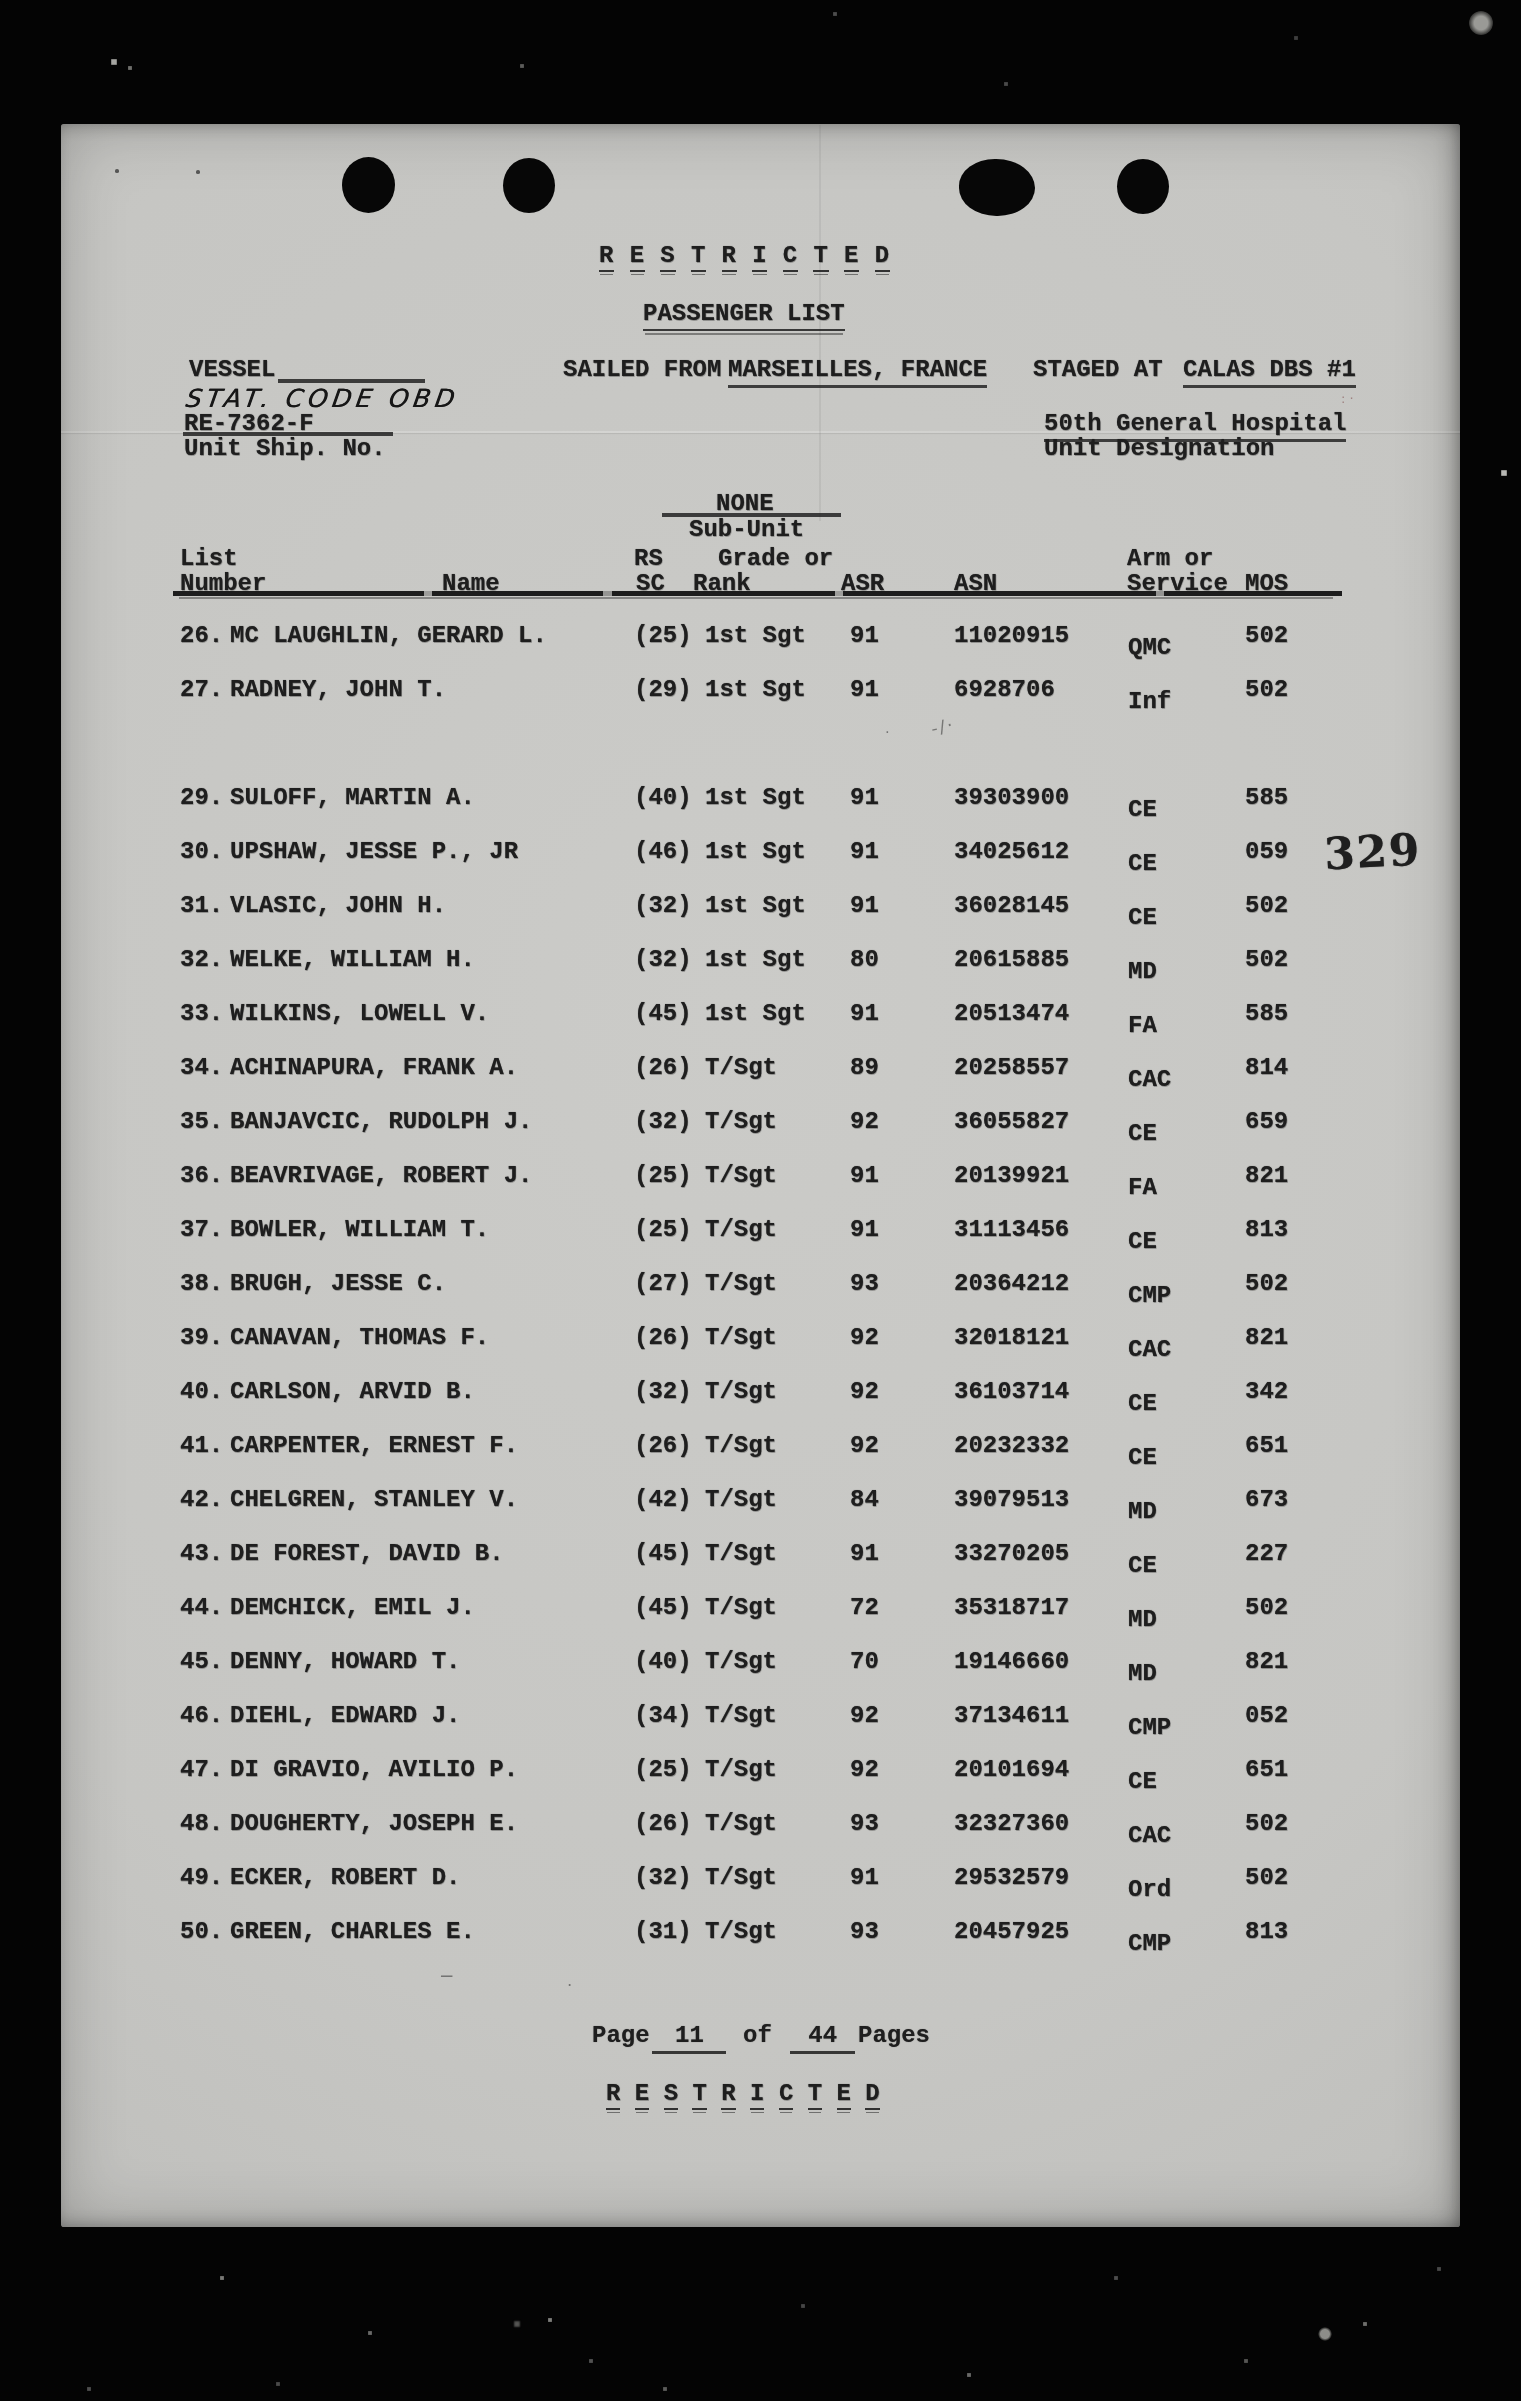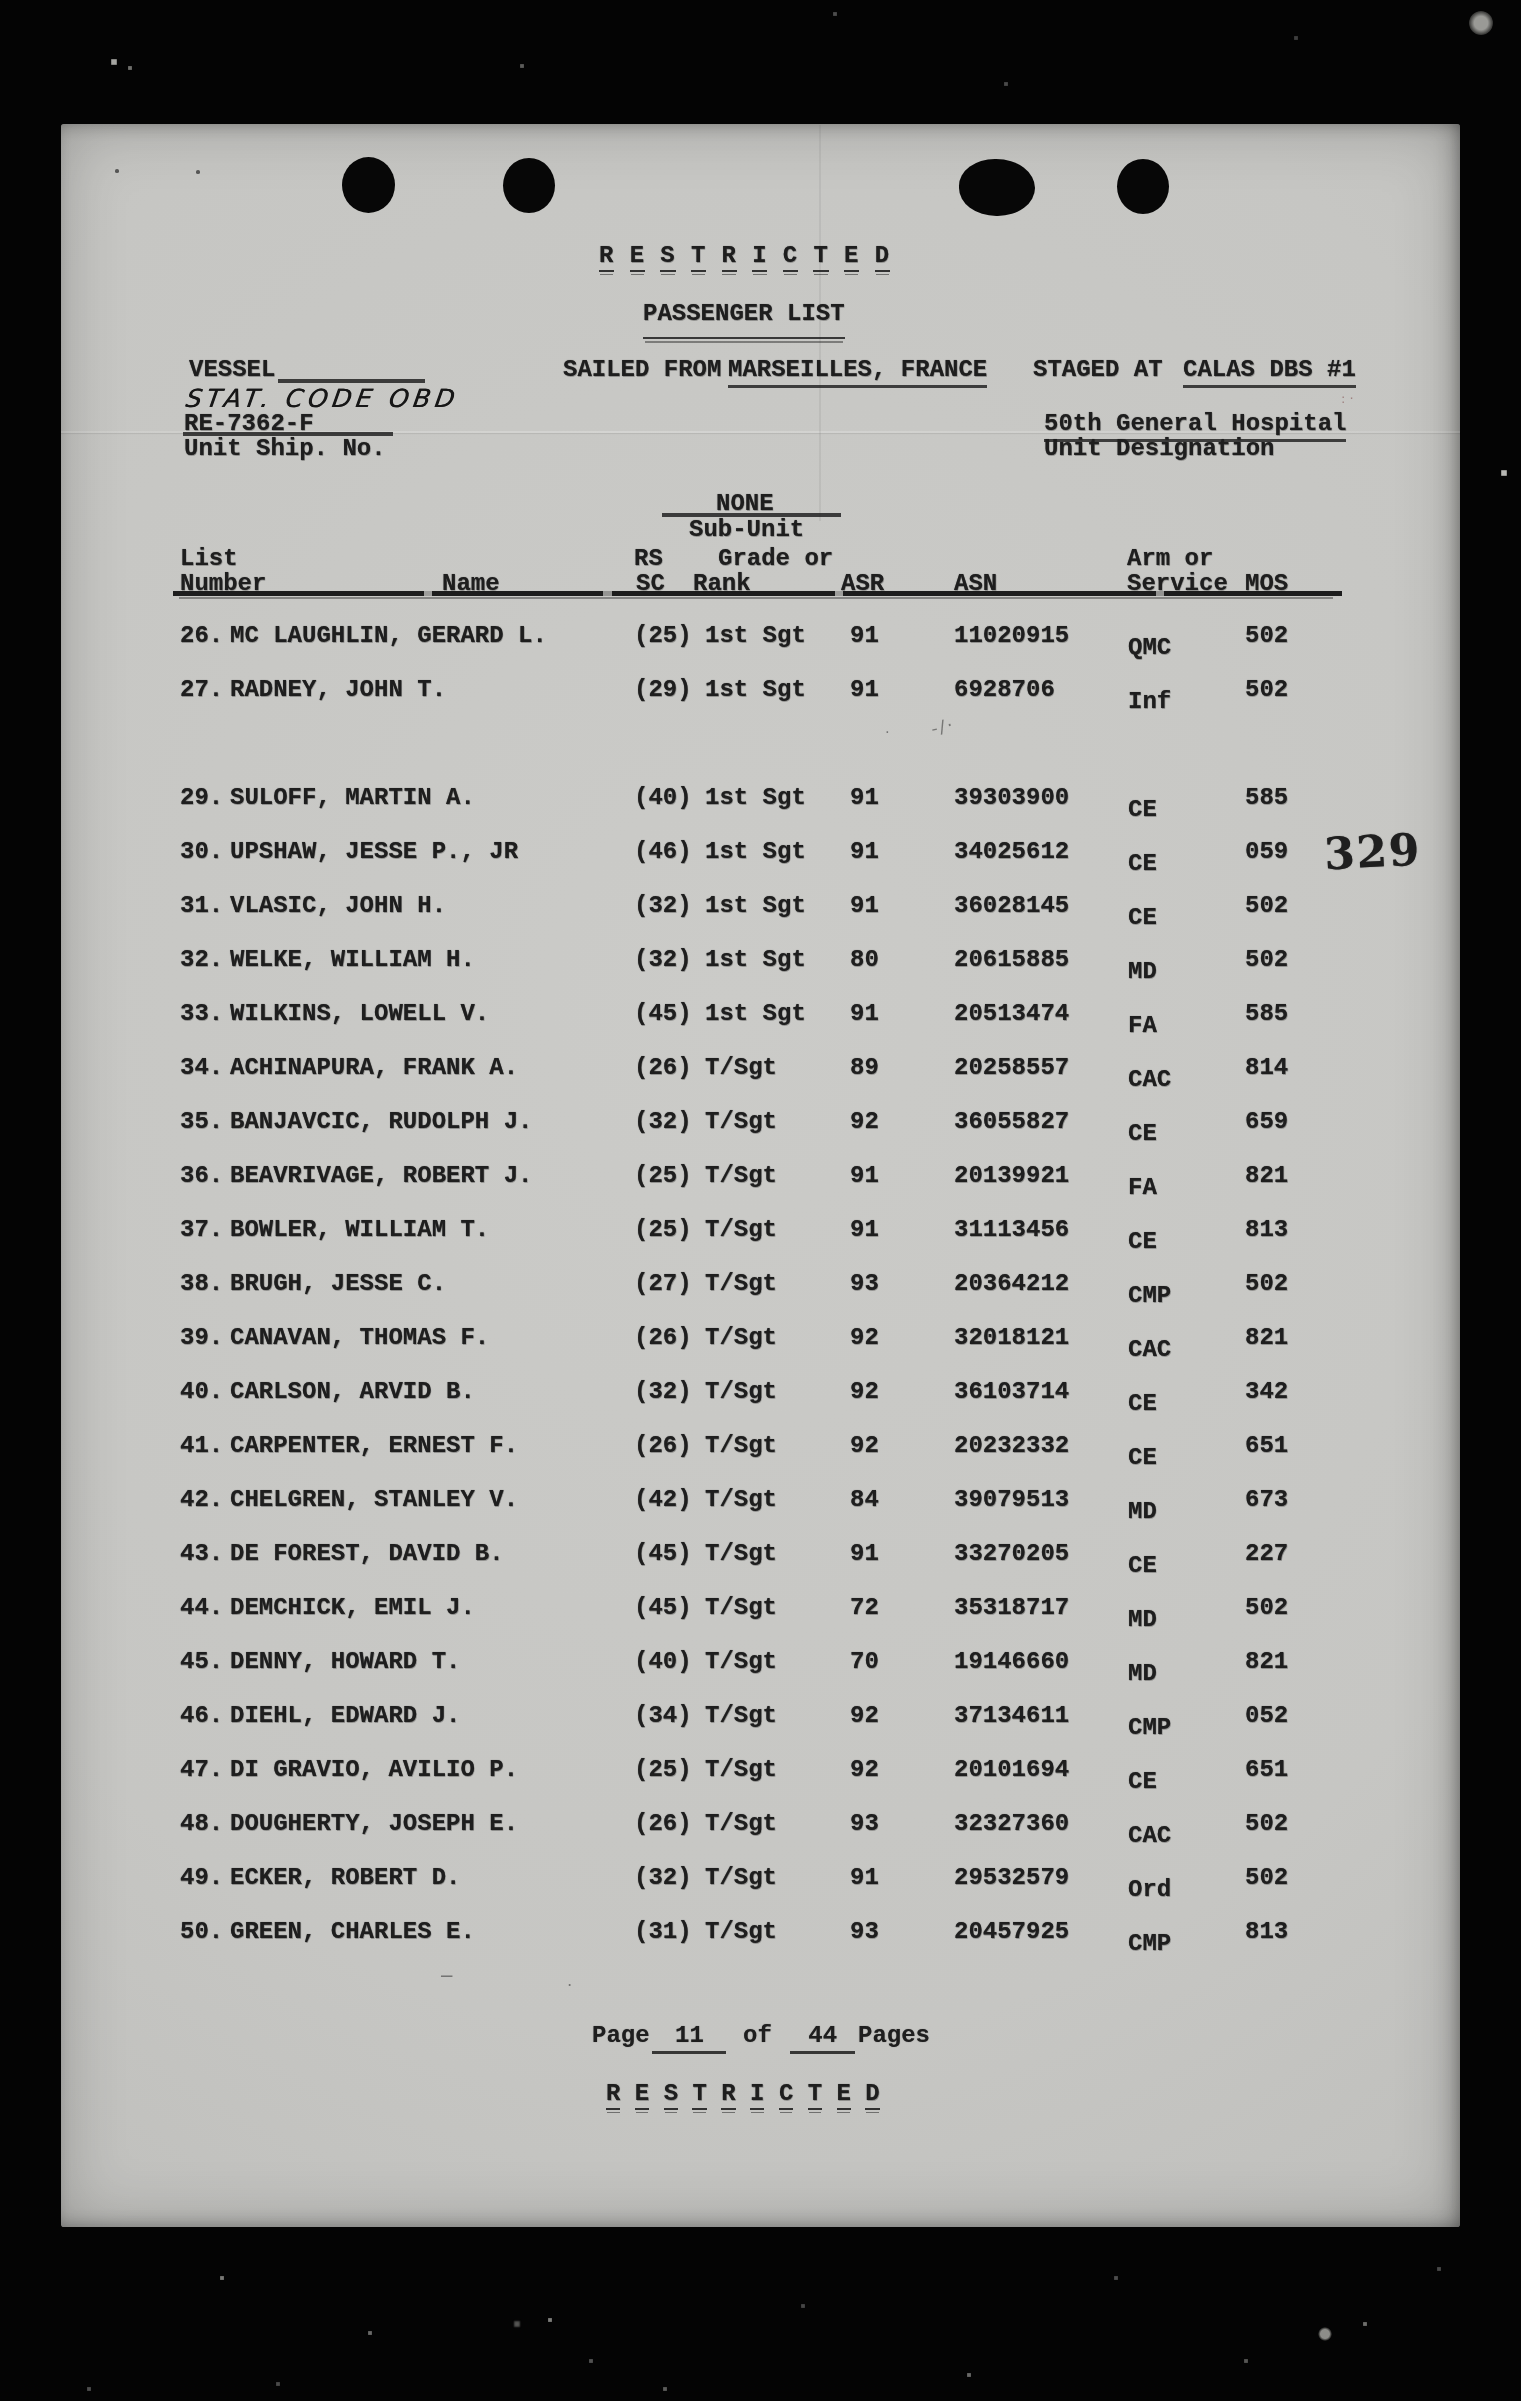--- a/index.html
+++ b/index.html
@@ -46,21 +46,21 @@
   .crease-h{position:absolute;left:61px;top:431px;width:1399px;height:1.8px;
     background:linear-gradient(90deg,rgba(255,255,255,.12),rgba(255,255,255,.22) 40%,rgba(255,255,255,.1));
     box-shadow:0 0.9px 0.9px rgba(60,60,60,.12);}
   .crease-v{position:absolute;left:819px;top:125px;width:1.8px;height:396px;background:rgba(90,90,88,.10);}
   .hole{position:absolute;background:#070707;border-radius:50%;}
   .paper-speck{position:absolute;width:3.7px;height:3.7px;border-radius:50%;background:rgba(40,40,40,.7);}
   
   .tw{position:absolute;color:#1e1e1e;font-weight:bold;font-size:24px;line-height:26px;white-space:pre;
     text-shadow:0 0 0.9px rgba(30,30,30,.65), 0.6px 0.6px 0 rgba(30,30,30,.28);}
   .ul4{border-bottom:3.7px solid rgba(30,30,30,.82);padding-bottom:1.8px;}
-  .double-ul{position:relative;border-bottom:2.8px solid rgba(30,30,30,.85);padding-bottom:10px;display:inline-block;}
+  .double-ul{position:relative;border-bottom:2.8px solid rgba(30,30,30,.85);padding-bottom:2px;display:inline-block;}
   .double-ul::after{content:"";position:absolute;left:1.8px;right:1.8px;bottom:-5.5px;height:1.8px;background:rgba(30,30,30,.45);}
   .lc{display:inline-block;position:relative;border-bottom:2.8px solid rgba(28,28,28,.88);padding-bottom:0.9px;}
   .lc::after{content:"";position:absolute;left:0.9px;right:0.9px;bottom:-5.5px;height:1.8px;background:rgba(28,28,28,.5);}
   .line{position:absolute;background:rgba(28,28,28,.82);height:3.7px;}
   .rule{position:absolute;left:173px;top:591px;width:1169px;height:4.6px;
     background:linear-gradient(90deg,
       #1d1d1d 0 251px, rgba(29,29,29,.25) 251px 259px,
       #1d1d1d 259px 430px, rgba(29,29,29,.3) 430px 439px,
       #1d1d1d 439px 662px, rgba(29,29,29,.25) 662px 670px,
       #1d1d1d 670px 983px, rgba(29,29,29,.3) 983px 991px,

